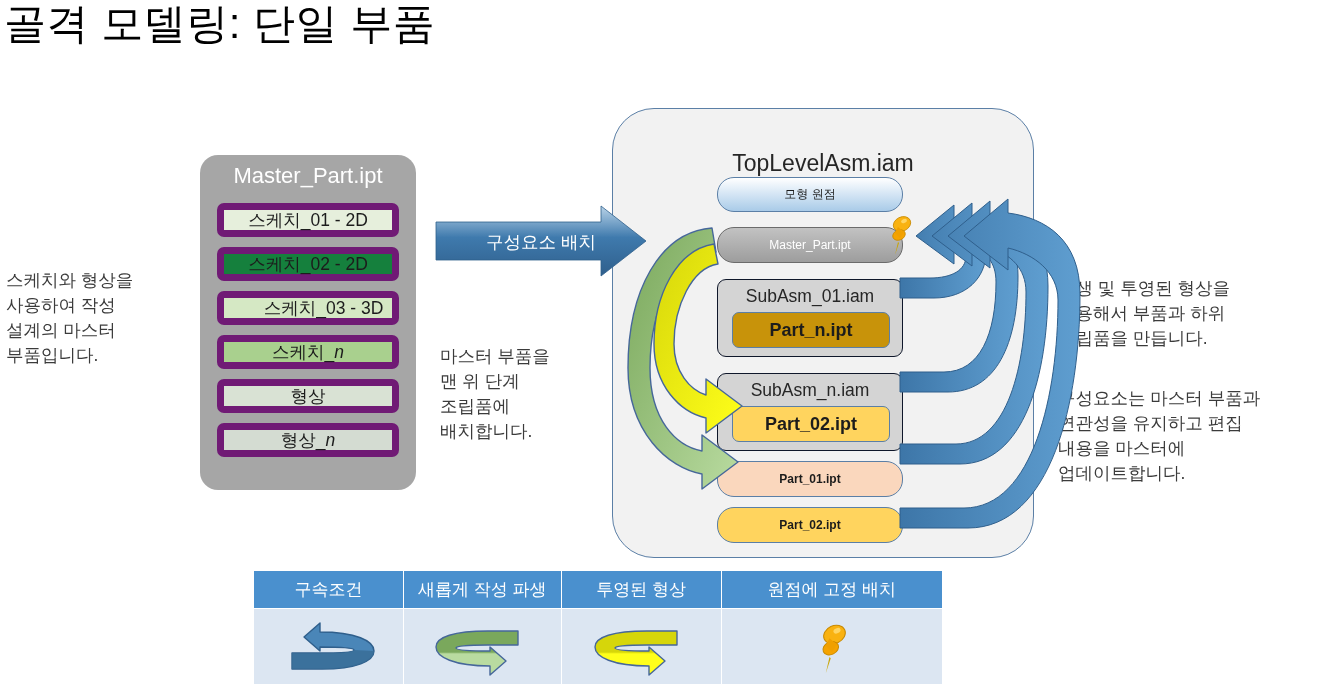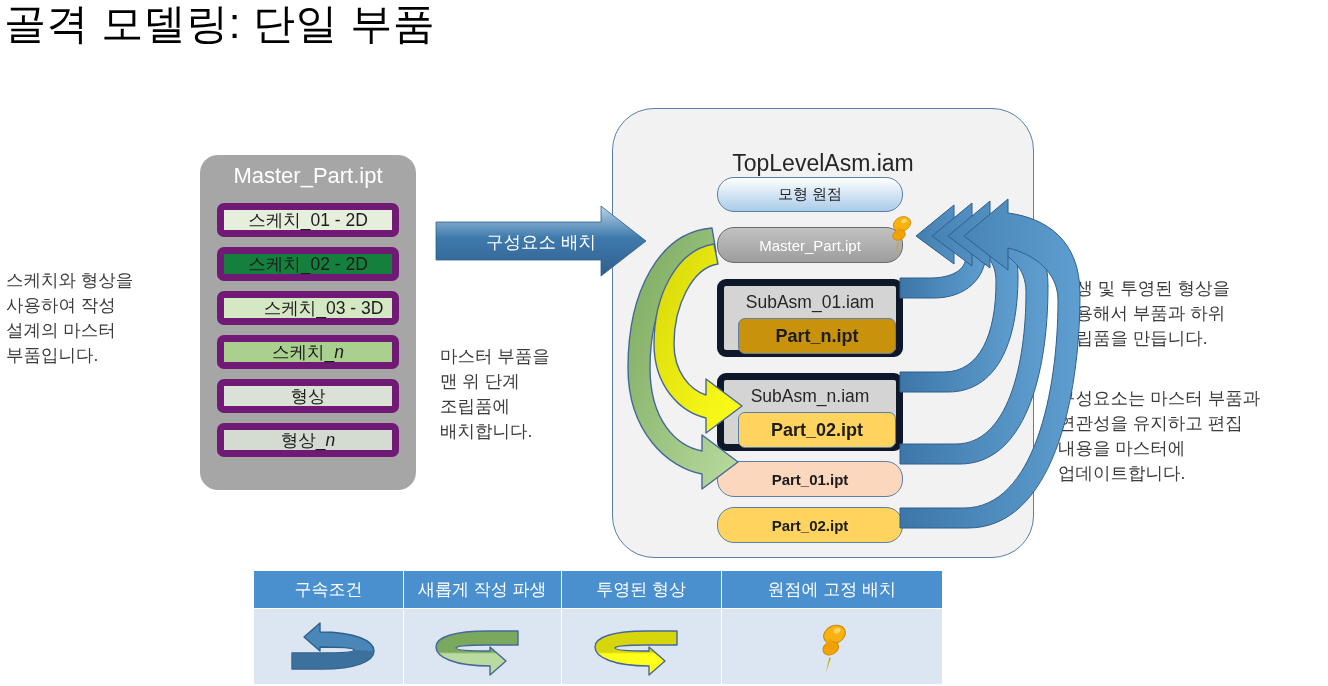--- a/index.html
+++ b/index.html
@@ -57,35 +57,35 @@
     border: 1.6px solid #5b7fa6;
     border-radius: 42px;
   }
   #asm-panel-title {
     position: absolute; left: 0; top: 30px; width: 100%;
     text-align: center; font-size: 23px; color: #262626; margin-top: 11px;
   }
   .node {
     position: absolute; border-radius: 17px;
     display: flex; align-items: center; justify-content: center;
-    font-size: 15px; color: #1c1c1c;
+    font-size: 12px; color: #1c1c1c;
     border: 1px solid #5b7fa6;
   }
   #n-origin {
     left: 104px; top: 68px; width: 186px; height: 35px;
     background: linear-gradient(to bottom,#ffffff 0%,#cfe2f3 55%,#a9cbe8 100%);
   }
   #n-master {
     left: 104px; top: 118px; width: 186px; height: 36px;
     background: linear-gradient(to bottom,#c2c2c2 0%,#9d9d9d 100%);
     color: #ffffff; border-color: #6b6b6b;
   }
   .subasm {
     position: absolute; left: 104px; width: 186px; height: 78px;
-    background: #d4d4d4; border: 7px solid #0f172a; border-radius: 9px;
+    background: #d4d4d4; border: 1px solid #0f172a; border-radius: 9px;
   }
   .subasm-label {
     position: absolute; left: 0; top: 6px; width: 100%;
     text-align: center; font-size: 17.5px; color: #262626;
   }
   .subasm-child {
     position: absolute; left: 14px; top: 32px; width: 158px; height: 36px;
     border-radius: 7px; border: 1px solid #5b7fa6;
     display: flex; align-items: center; justify-content: center;
     font-size: 18px; color: #1c1c1c; font-weight: bold;

